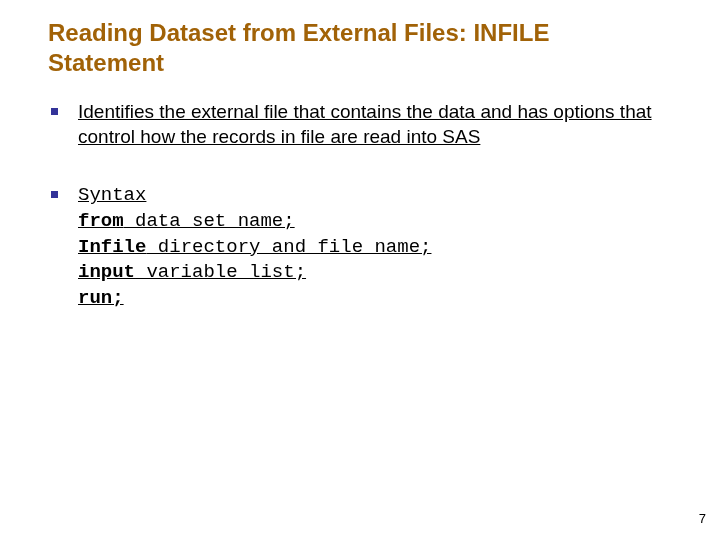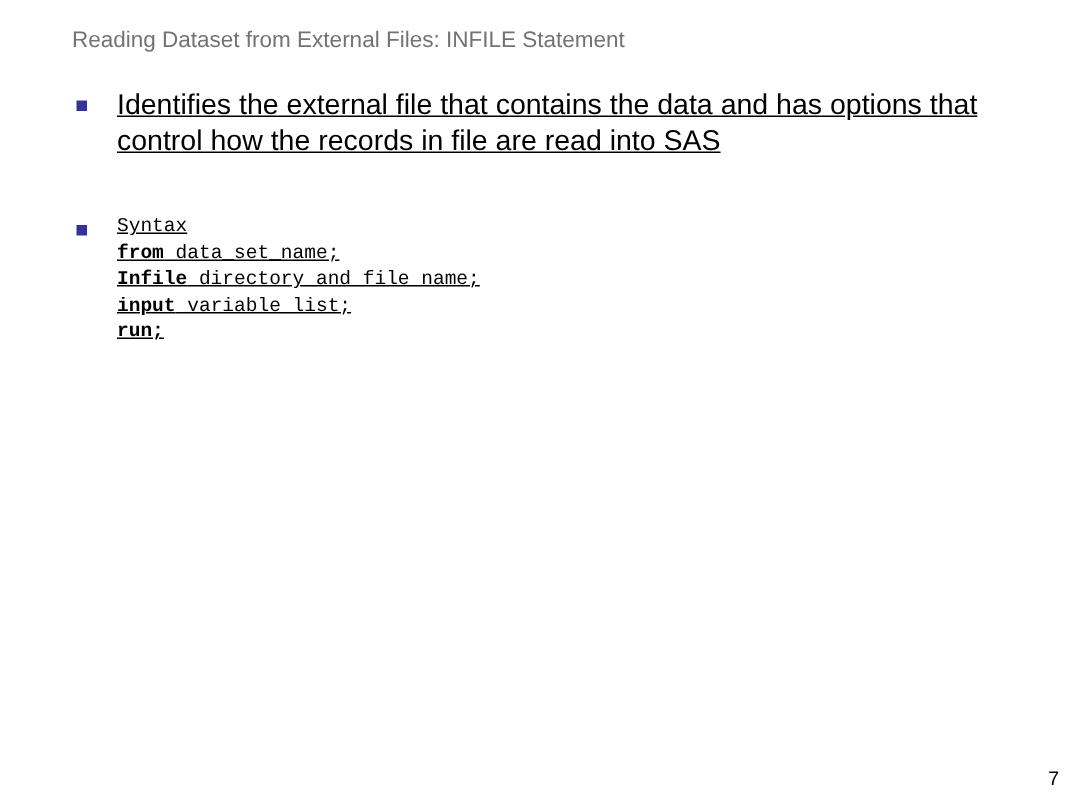--- a/index.html
+++ b/index.html
@@ -12,25 +12,25 @@
     color: #000000;
   }
   .slide {
     box-sizing: border-box;
     width: 720px;
     height: 540px;
     padding: 18px 48px 0 48px;
     position: relative;
   }
   .title {
-    font-size: 15px;
+    font-size: 24px;
     line-height: 1.25;
-    color: #737373;
+    color: #a16207;
     margin: 0 0 22px 0;
-    font-weight: normal;
+    font-weight: bold;
   }
   ul.bullets {
     list-style: none;
     margin: 0;
     padding: 0;
   }
   ul.bullets > li {
     position: relative;
     padding-left: 30px;
     margin-bottom: 34px;
@@ -42,21 +42,21 @@
     content: "";
     position: absolute;
     left: 3px;
     top: 8px;
     width: 7px;
     height: 7px;
     background: #333399;
   }
   .syntax-block {
     font-family: "Courier New", Courier, monospace;
-    font-size: 13px;
+    font-size: 19px;
     line-height: 1.35;
   }
   .syntax-block .kw { font-weight: bold; }
   .pagenum {
     position: absolute;
     right: 14px;
     bottom: 14px;
     font-size: 13px;
     color: #000;
     font-family: Verdana, Geneva, sans-serif;

